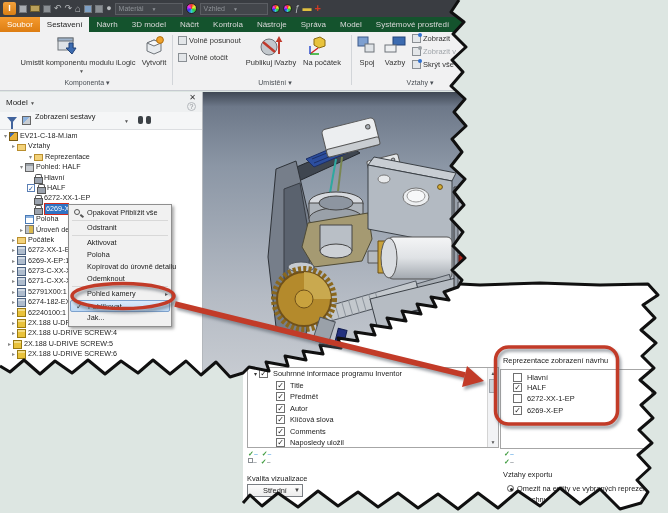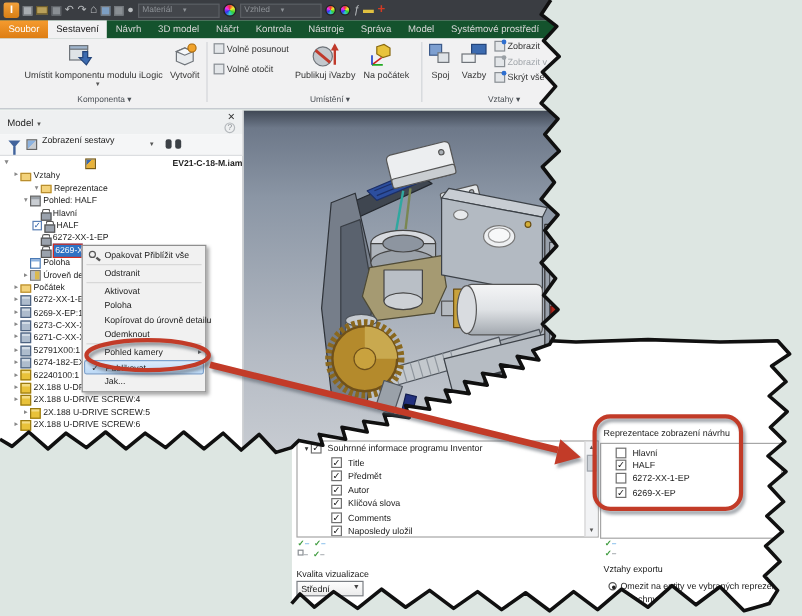--- a/index.html
+++ b/index.html
@@ -159,21 +159,21 @@
     <div class="abs lg" style="left:248px;top:450px;">
       <span class="ck">✓</span><span class="dsb">–</span>&nbsp;&nbsp;<span class="ck">✓</span><span class="dsb">–</span><br>
       <span class="sq"></span><span class="dsg">–</span>&nbsp;&nbsp;<span class="ck">✓</span><span class="dsg">–</span>
     </div>
     <div class="abs lg" style="left:504px;top:450px;">
       <span class="ck">✓</span><span class="dsb">–</span><br>
       <span class="ck">✓</span><span class="dsg">–</span>
     </div>
 
     <div class="dlg-label" style="left:247px;top:474px;">Kvalita vizualizace</div>
-    <div class="dsel" style="left:247px;top:484px;">
+    <div class="dsel" style="left:247px;top:484px;text-align:center;">
       <span>Střední</span>
       <span class="car">▼</span>
     </div>
 
     <div class="dlg-label" style="left:503px;top:470px;">Vztahy exportu</div>
     <div class="abs drow" style="left:507px;top:483px;">
       <span class="radio on"></span>
       <span>Omezit na entity ve vybraných reprezent</span>
     </div>
     <div class="abs drow" style="left:509px;top:494px;">
@@ -403,21 +403,21 @@
         <span class="abs" style="right:6px;top:10px;font-size:7px;color:#8a8f94;border:1px solid #b5b9bd;border-radius:50%;width:9px;height:9px;line-height:8px;text-align:center;">?</span>
       </div>
       <div class="p-tools">
         <span class="funnel"></span>
         <span class="abs" style="left:22px;top:4px;width:9px;height:9px;background:linear-gradient(135deg,#8db3e0 50%,#c9cdd2 50%);border:1px solid #666;"></span>
         <span class="abs" style="left:35px;top:0;font-size:7.4px;color:#222;">Zobrazení sestavy</span>
         <span class="abs" style="left:124px;top:6px;font-size:5px;color:#555;">▼</span>
         <span class="binoc" style="left:138px;"></span>
       </div>
       <div class="tree">
-        <div class="trow" style="padding-left:2px;font-weight:bold;justify-content:space-between;">
+        <div class="trow" style="padding-left:2px;font-weight:normal;">
             <span class="exp">▾</span>
             <span class="ic asm"></span>
             <span>EV21-C-18-M.iam</span>
           </div>
         <div class="trow" style="padding-left:10px;">
             <span class="exp">▸</span>
             <span class="ic fold"></span>
             <span>Vztahy</span>
           </div>
         <div class="trow" style="padding-left:27px;">
@@ -504,21 +504,21 @@
         <div class="trow" style="padding-left:10px;">
             <span class="exp">▸</span>
             <span class="ic party"></span>
             <span>2X.188 U-DRIVE SCREW:2</span>
           </div>
         <div class="trow" style="padding-left:10px;">
             <span class="exp">▸</span>
             <span class="ic party"></span>
             <span>2X.188 U-DRIVE SCREW:4</span>
           </div>
-        <div class="trow" style="padding-left:18px;">
+        <div class="trow" style="padding-left:6px;">
             <span class="exp">▸</span>
             <span class="ic party"></span>
             <span>2X.188 U-DRIVE SCREW:5</span>
           </div>
         <div class="trow" style="padding-left:10px;">
             <span class="exp">▸</span>
             <span class="ic party"></span>
             <span>2X.188 U-DRIVE SCREW:6</span>
           </div>
       </div>

